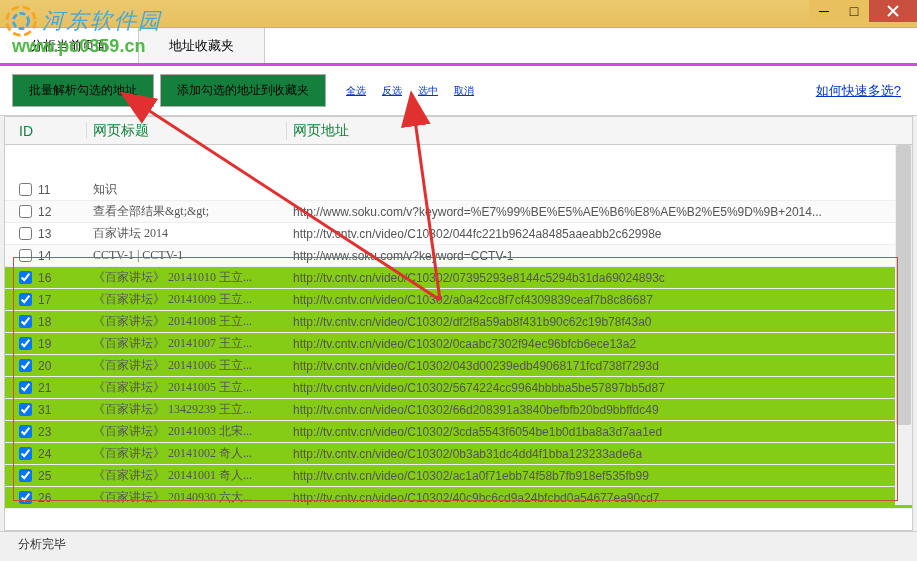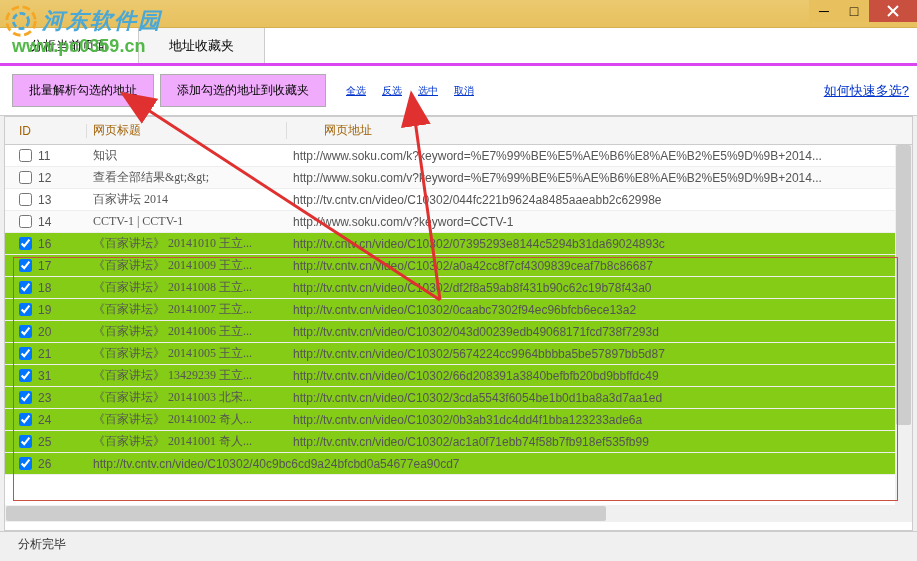--- a/index.html
+++ b/index.html
@@ -10,33 +10,33 @@
 .win-btn { width: 30px; height: 22px; display: flex; align-items: center; justify-content: center; font-family: Arial; font-size: 14px; cursor: pointer; }
 .win-min { background: #e8c15e; }
 .win-max { background: #e8c15e; }
 .win-close { background: #c94f3f; color: #fff; width: 48px; }
 .win-close svg { width: 12px; height: 12px; }
 .tabs { height: 38px; background: #fff; display: flex; border-bottom: 3px solid #d946ef; position: relative; }
 .tab { padding: 0 30px; display: flex; align-items: center; border-right: 1px solid #ccc; background: #fff; cursor: pointer; font-size: 13px; }
 .tab.inactive { background: #f5f5f5; }
 .watermark { position: absolute; left: 0; top: 0; width: 200px; height: 66px; pointer-events: none; z-index: 10; }
 .watermark-logo { position: absolute; left: 2px; top: 2px; width: 38px; height: 38px; }
-.watermark-text1 { position: absolute; left: 42px; top: 6px; font-size: 22px; font-weight: bold; color: #4aa8d8; font-style: italic; letter-spacing: 2px; }
+.watermark-text1 { position: absolute; left: 42px; top: 6px; font-size: 22px; font-weight: normal; color: #4aa8d8; font-style: italic; letter-spacing: 2px; }
 .watermark-text2 { position: absolute; left: 12px; top: 36px; font-size: 18px; color: #52b848; font-family: Arial; font-weight: bold; }
 .toolbar { height: 50px; background: #fff; display: flex; align-items: center; padding: 0 12px; gap: 6px; border-bottom: 1px solid #ccc; position: relative; }
-.btn { background: #f0abfc; border: 1px solid #adadad; padding: 7px 16px; cursor: pointer; font-size: 12px; font-family: inherit; }
+.btn { background: #15803d; border: 1px solid #adadad; padding: 7px 16px; cursor: pointer; font-size: 12px; font-family: inherit; }
 .link-group { display: flex; gap: 16px; margin-left: 14px; }
 .link { color: #0033cc; text-decoration: underline; cursor: pointer; font-size: 10px; }
-.help-link { position: absolute; right: 8px; color: #0033cc; text-decoration: underline; cursor: pointer; font-size: 13px; }
+.help-link { position: absolute; right: 16px; color: #0033cc; text-decoration: underline; cursor: pointer; font-size: 13px; }
 .grid-container { height: 415px; background: #fff; overflow: hidden; position: relative; border: 1px solid #ccc; margin: 0 4px; }
-.grid-header { display: flex; background: #f5f5f5; border-bottom: 1px solid #ccc; height: 28px; align-items: center; font-size: 12px; color: #a16207; }
+.grid-header { display: flex; background: #f5f5f5; border-bottom: 1px solid #ccc; height: 28px; align-items: center; font-size: 14px; color: #15803d; }
 .col-id { width: 82px; padding-left: 14px; border-right: 1px solid #ddd; }
 .col-title { width: 200px; padding-left: 6px; border-right: 1px solid #ddd; }
-.col-url { flex: 1; padding-left: 6px; margin-left: 31px; }
-.grid-body { height: 360px; overflow-y: auto; position: relative; }
+.col-url { flex: 1; padding-left: 6px; }
+.grid-body { height: 360px; overflow-y: auto; position: relative; margin-top: 34px; }
 .row { display: flex; height: 22px; align-items: center; border-bottom: 1px solid #eee; font-size: 12px; color: #555; }
 .row.selected { background: #84cc16; }
 .row:nth-child(even):not(.selected) { background: #fafafa; }
 .cell-id { width: 82px; padding-left: 14px; display: flex; align-items: center; gap: 6px; }
 .cell-title { width: 200px; padding-left: 6px; white-space: nowrap; overflow: hidden; text-overflow: ellipsis; font-family: Liberation Serif, serif; }
 .cell-url { flex: 1; padding-left: 6px; white-space: nowrap; overflow: hidden; text-overflow: ellipsis; color: #555; }
 input[type=checkbox] { width: 13px; height: 13px; cursor: pointer; }
 .scrollbar-v { position: absolute; right: 0; top: 28px; width: 17px; height: 360px; background: #f0f0f0; }
 .scrollbar-thumb-v { position: absolute; top: 0; width: 15px; left: 1px; height: 280px; background: #cdcdcd; border-radius: 2px; }
 .scrollbar-h { height: 17px; background: #f0f0f0; display: flex; align-items: center; position: relative; }
@@ -92,21 +92,20 @@
     <div class="col-title">网页标题</div>
     <div class="col-url">网页地址</div>
   </div>
   <div class="grid-body" id="grid-body">
       <div class="row">
         <div class="cell-id">
           <input type="checkbox" style="">
           <span>11</span>
         </div>
         <div class="cell-title">知识</div>
-        <div class="cell-url">http://www.soku.com/k?keyword=%E7%99%BE%E5%AE%B6%E8%AE%B2%E5%9D%9B+2014...</div>
       </div>
       <div class="row">
         <div class="cell-id">
           <input type="checkbox" style="">
           <span>12</span>
         </div>
         <div class="cell-title">查看全部结果&amp;gt;&amp;gt;</div>
         <div class="cell-url">http://www.soku.com/v?keyword=%E7%99%BE%E5%AE%B6%E8%AE%B2%E5%9D%9B+2014...</div>
       </div>
       <div class="row">
@@ -203,20 +202,21 @@
           <span>25</span>
         </div>
         <div class="cell-title">《百家讲坛》 20141001 奇人...</div>
         <div class="cell-url">http://tv.cntv.cn/video/C10302/ac1a0f71ebb74f58b7fb918ef535fb99</div>
       </div>
       <div class="row selected">
         <div class="cell-id">
           <input type="checkbox" checked="" style="">
           <span>26</span>
         </div>
+        <div class="cell-title">《百家讲坛》 20140930 六大...</div>
         <div class="cell-url">http://tv.cntv.cn/video/C10302/40c9bc6cd9a24bfcbd0a54677ea90cd7</div>
       </div>
     </div>
   <div class="scrollbar-v">
     <div class="scrollbar-thumb-v"></div>
   </div>
   <div class="scrollbar-h">
     <div class="scrollbar-thumb-h"></div>
   </div>
 </div>

